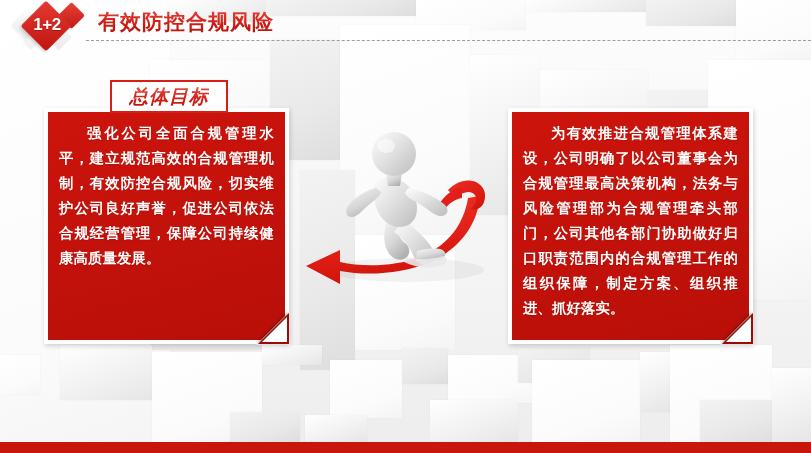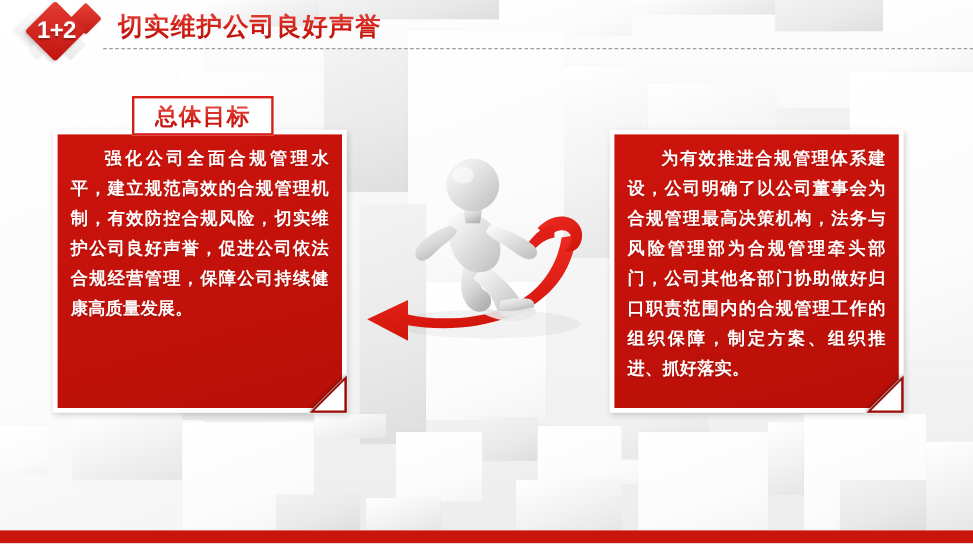--- a/index.html
+++ b/index.html
@@ -77,21 +77,21 @@
     background: linear-gradient(135deg, #e33a32 0%, #c0150f 100%);
     border-radius: 3px;
     box-shadow: 0 2px 3px rgba(0,0,0,0.18);
   }
   .logo-text {
     position: absolute;
     left: 13px;
     top: 13px;
     width: 48px;
     text-align: center;
-    font-size: 20px;
+    font-size: 17px;
     font-weight: bold;
     color: #ffffff;
     letter-spacing: -0.5px;
     text-shadow: 0 1px 1px rgba(0,0,0,0.25);
     font-family: "Liberation Sans", "DejaVu Sans", sans-serif;
     z-index: 5;
   }
   .header-title {
     position: absolute;
     left: 98px;
@@ -129,20 +129,21 @@
   .chip span {
     font-size: 19px;
     font-weight: bold;
     letter-spacing: 1px;
     color: #d81f17;
     background: linear-gradient(180deg, #e8564d 0%, #d01c13 60%, #b41009 100%);
     -webkit-background-clip: text;
     background-clip: text;
     -webkit-text-fill-color: transparent;
     font-family: "DejaVu Sans", "Liberation Sans", sans-serif;
+    font-style: italic;
   }
   .chip-left  { left: 110px; top: 80px; width: 118px; height: 33px; }
   .chip-right { left: 571px; top: 80px; width: 118px; height: 33px; }
 
   
   .card-wrap {
     position: absolute;
     z-index: 8;
   }
   .card-wrap.left  { left: 44px;  top: 108px; width: 245px; height: 236px; }
@@ -270,21 +271,21 @@
 
     <div class="logo">
       <div class="dia dia-gray dia-g1"></div>
       <div class="dia dia-gray dia-g2"></div>
       <div class="dia dia-gray dia-g3"></div>
       <div class="dia dia-red-sm"></div>
       <div class="dia dia-red-big"></div>
       <div class="logo-text">1+2</div>
     </div>
 
-    <div class="header-title">切实维护公司良好声誉</div>
+    <div class="header-title">有效防控合规风险</div>
     <div class="header-rule"></div>
   </div>
 
   <div class="chip chip-left">
     <span>总体目标</span>
   </div>
 
 
   <div class="card-wrap left">
     <div class="card-paper"></div>

